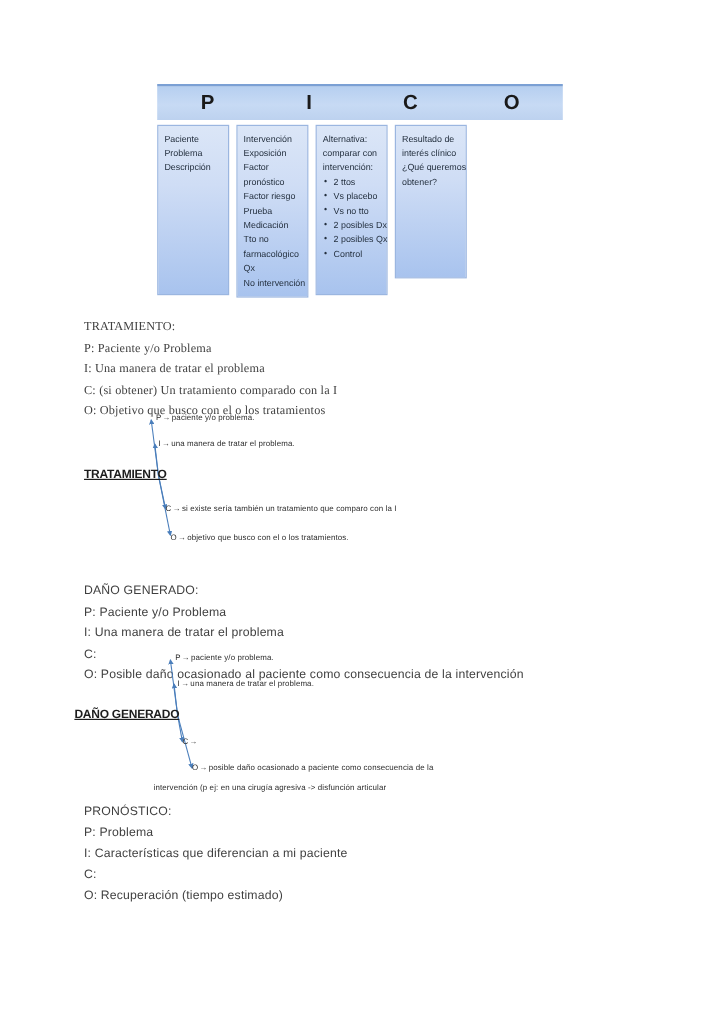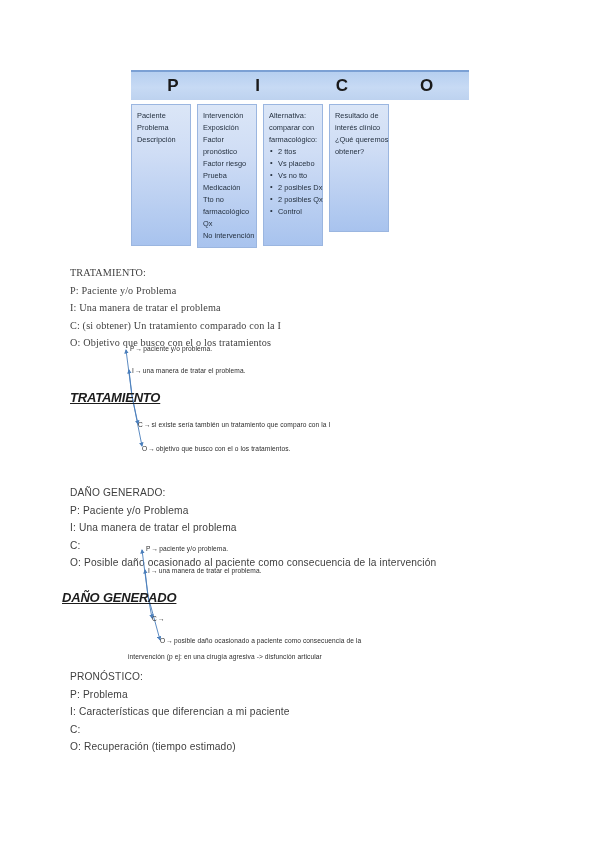--- a/index.html
+++ b/index.html
@@ -107,27 +107,26 @@
     width: 420px;
     font-size: 6.6px;
     color: #2c2c2c;
     letter-spacing: 0.1px;
   }
   .mm-tratamiento { top: 344px; height: 116px; }
   .mm-dano        { top: 542px; height: 132px; }
 
   .mm-root {
     position: absolute;
-    font-size: 13px;
+    font-size: 10px;
     font-weight: bold;
     color: #1d1d1d;
     text-decoration: underline;
     letter-spacing: -0.2px;
     white-space: nowrap;
-    font-style: italic;
   }
   .mm-leaf {
     position: absolute;
     white-space: nowrap;
     line-height: 1.45;
   }
   .mm-leaf .arrow { font-weight: bold; padding: 0 1px; }
   .mm-svg {
     position: absolute;
     left: 0; top: 0;
@@ -168,21 +167,21 @@
         <span class="pico-line">Medicación</span>
         <span class="pico-line">Tto no</span>
         <span class="pico-line">farmacológico</span>
         <span class="pico-line">Qx</span>
         <span class="pico-line">No intervención</span>
       </div>
 
       <div class="pico-col c-c">
         <span class="pico-line">Alternativa:</span>
         <span class="pico-line">comparar con</span>
-        <span class="pico-line">farmacológico:</span>
+        <span class="pico-line">intervención:</span>
         <ul class="pico-bullets">
           <li>2 ttos</li>
           <li>Vs placebo</li>
           <li>Vs no tto</li>
           <li>2 posibles Dx</li>
           <li>2 posibles Qx</li>
           <li>Control</li>
         </ul>
       </div>
 

